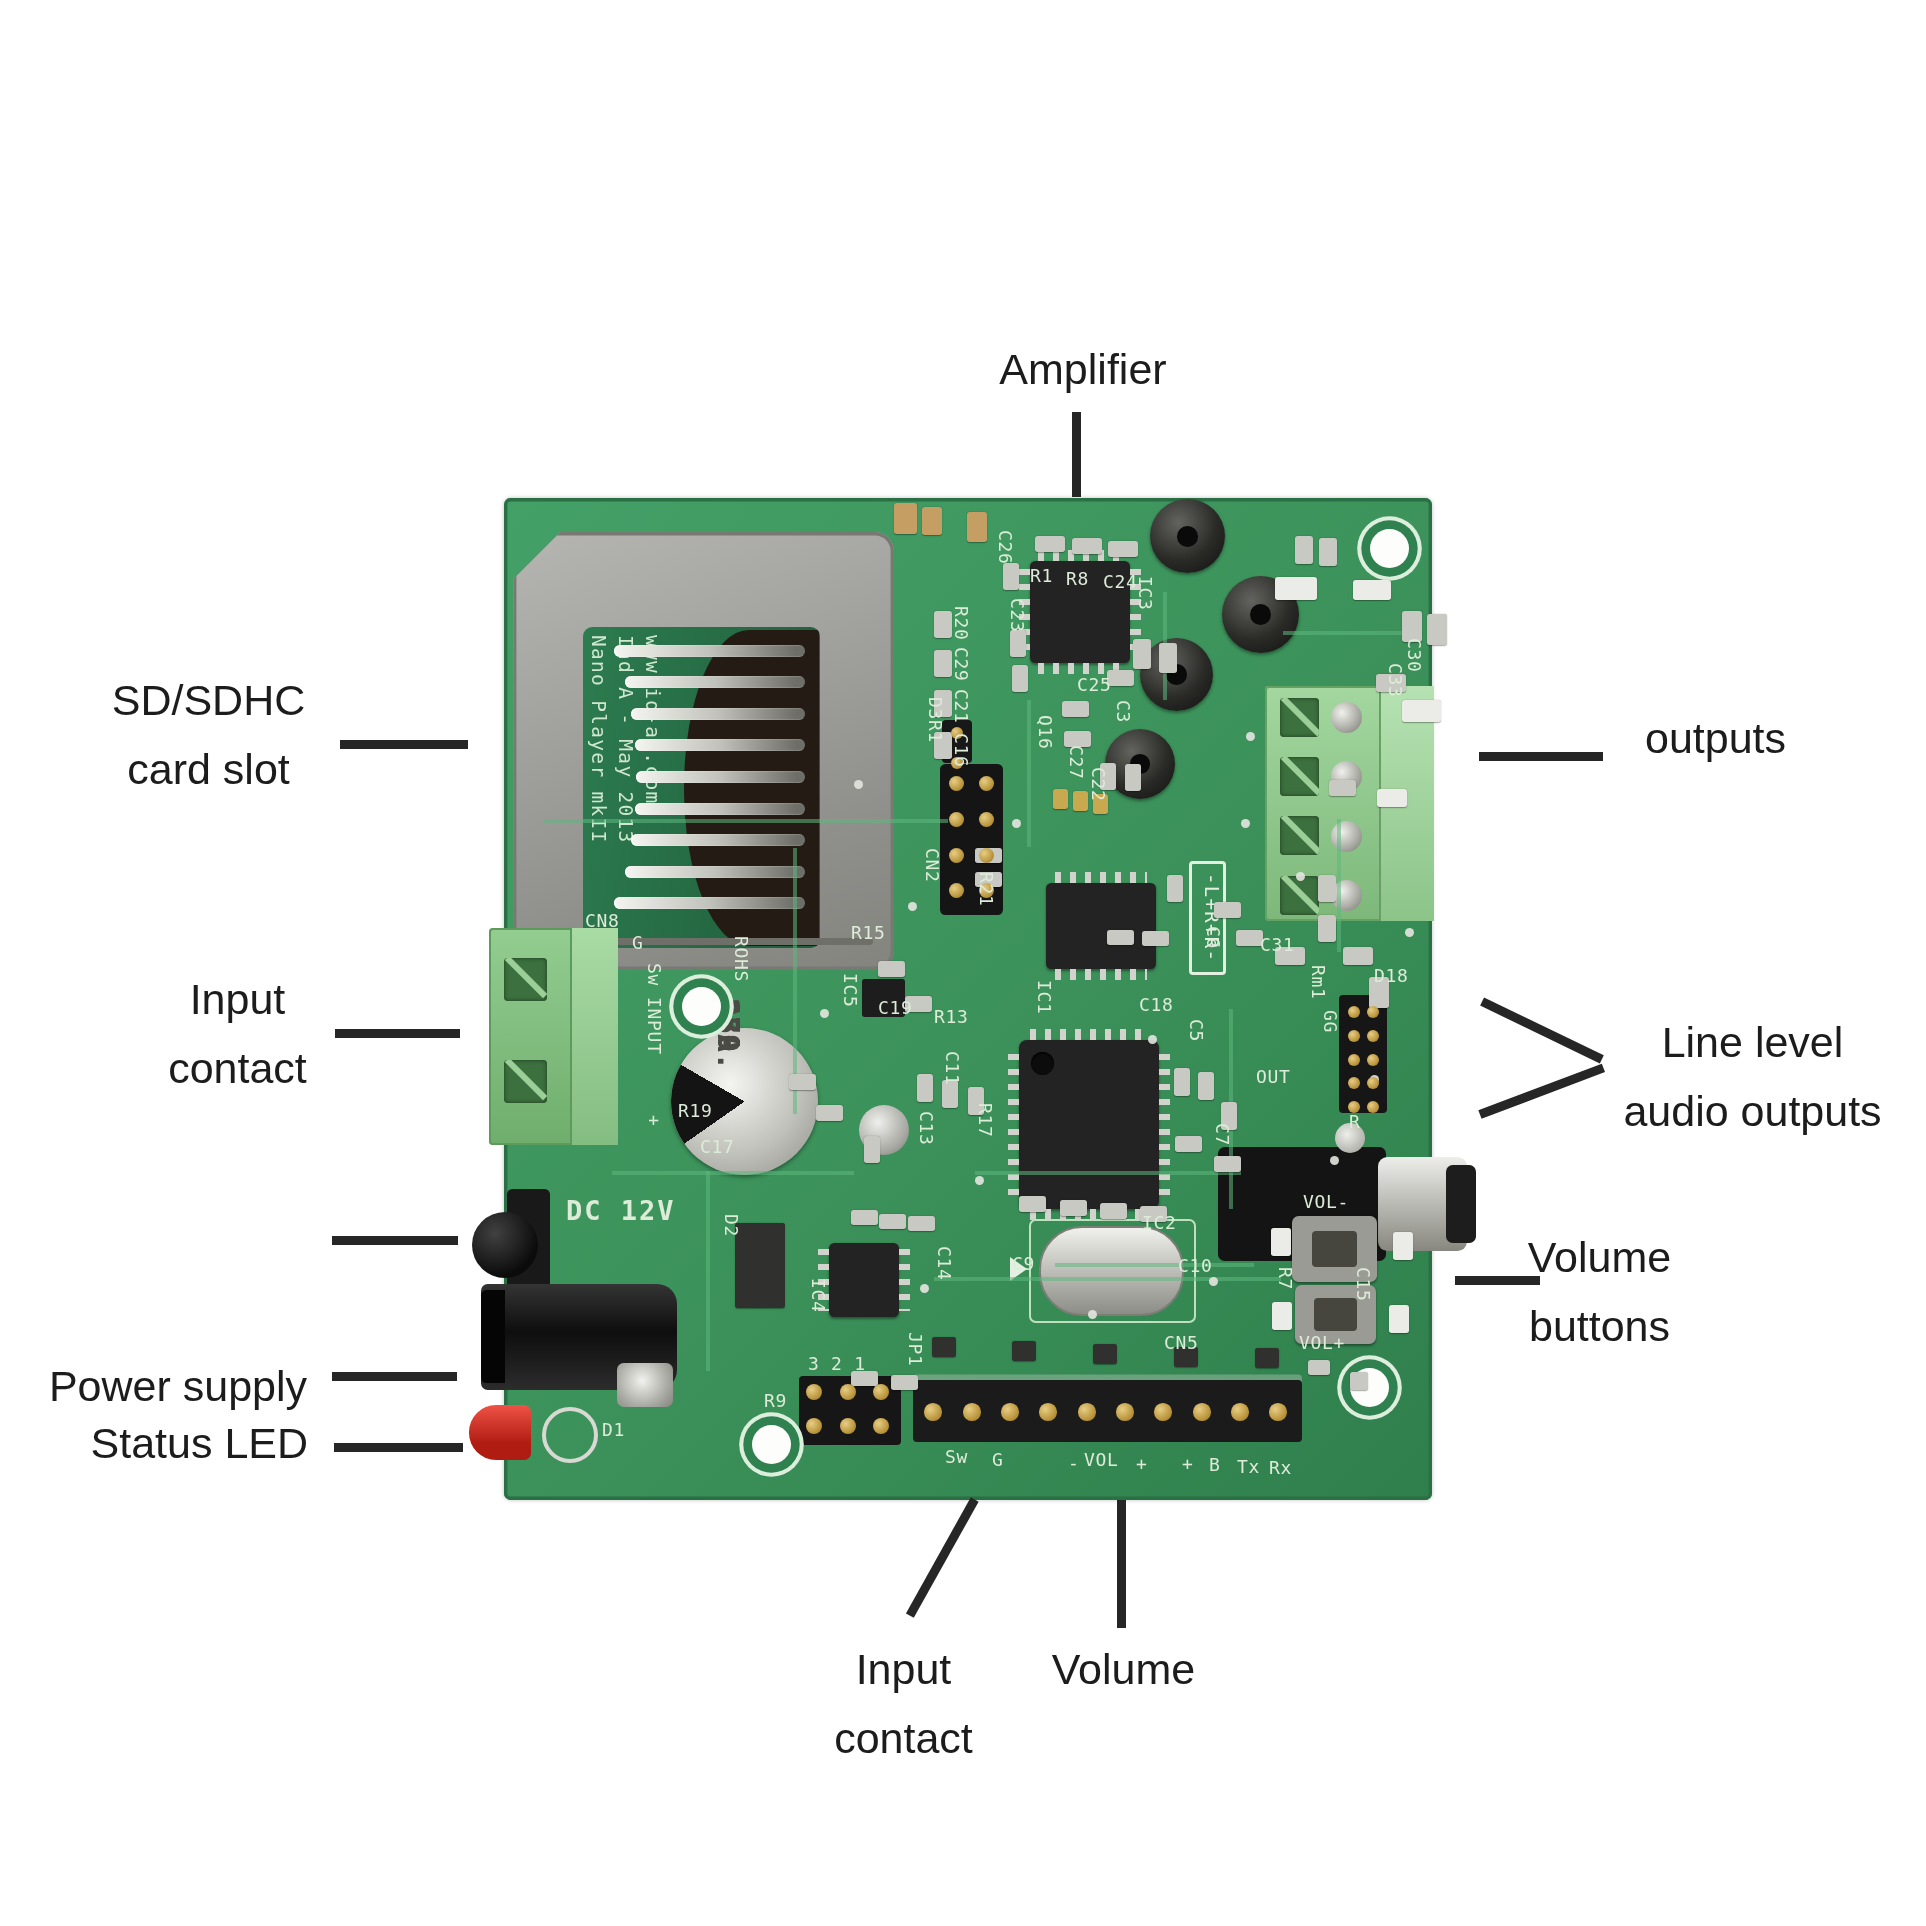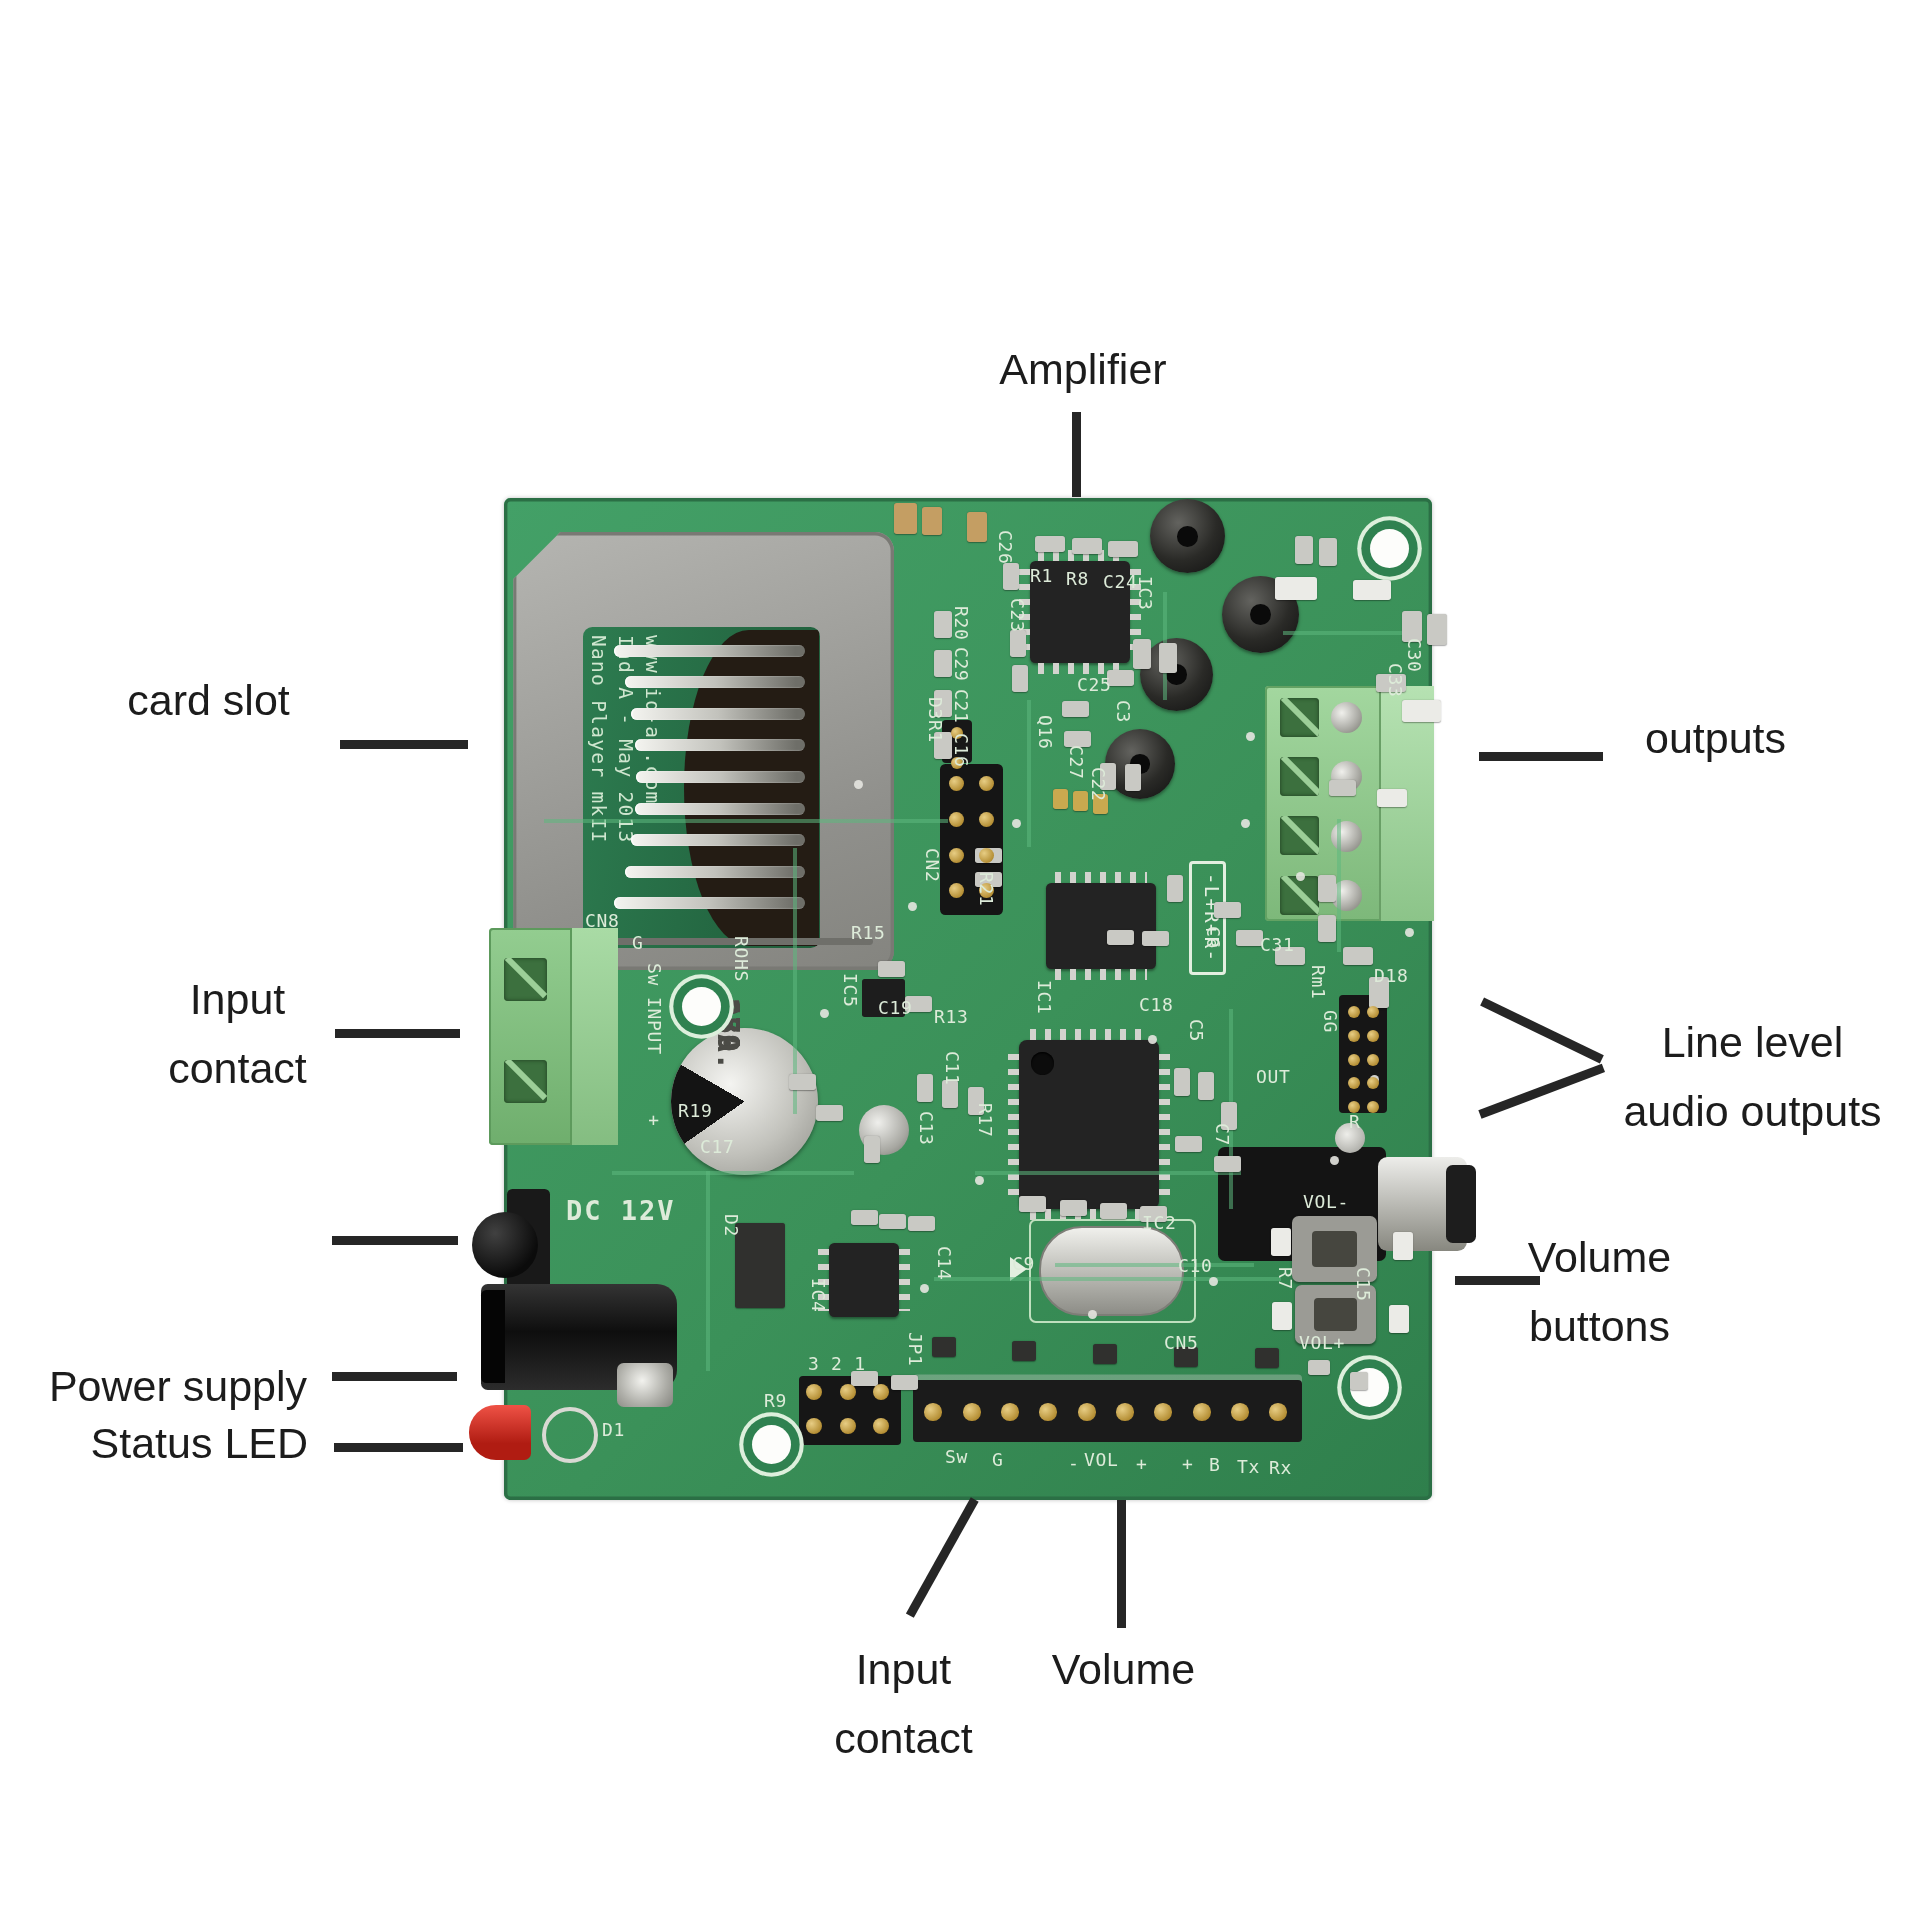--- a/index.html
+++ b/index.html
@@ -460,20 +460,21 @@
       <div class="silk" style="left: 678px; top: 955px;">+</div>
       <div class="silk" style="left: 705px; top: 956px;">B</div>
       <div class="silk" style="left: 733px; top: 958px;">Tx</div>
       <div class="silk" style="left: 765px; top: 959px;">Rx</div>
     </div>
 
   <div class="ann" id="ann-amplifier">
     <div>Amplifier</div>
   </div>
   <div class="ann" id="ann-sd">
+    <div>SD/SDHC</div>
       <div>card slot</div>
   </div>
   <div class="ann" id="ann-input-left">
     <div>Input</div>
       <div>contact</div>
   </div>
   <div class="ann" id="ann-power">
     <div>Power supply</div>
   </div>
   <div class="ann" id="ann-status">

